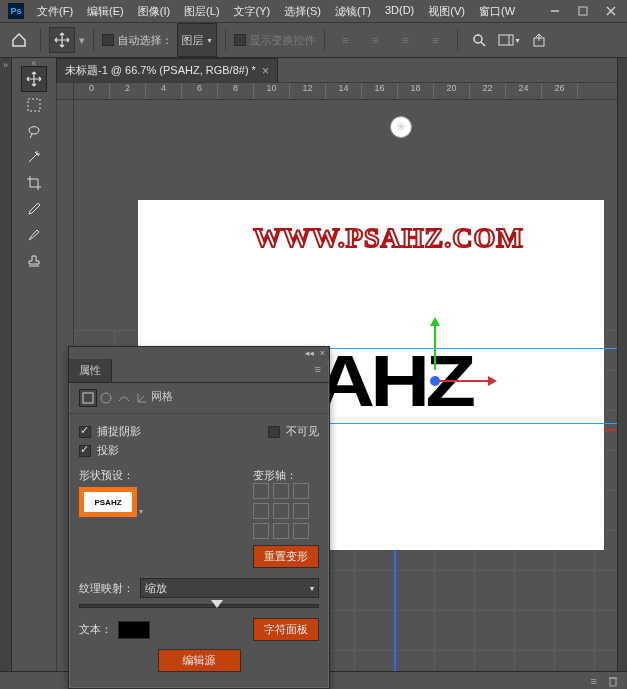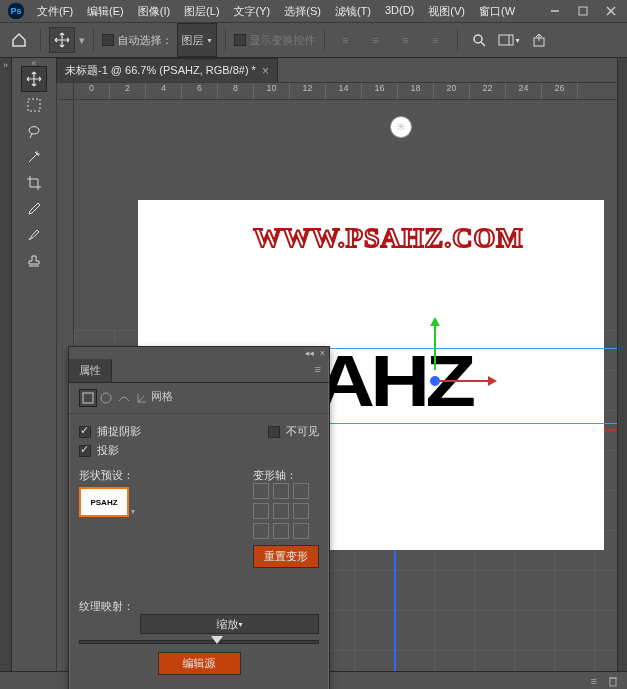--- a/index.html
+++ b/index.html
@@ -1,19 +1,19 @@
 <!DOCTYPE html>
 <html><head>
 <meta charset="utf-8">
 <style>
   * { margin:0; padding:0; box-sizing:border-box; font-family:"Microsoft YaHei",Arial,sans-serif; }
   body { width:627px; height:689px; background:#535353; overflow:hidden; font-size:11px; color:#ccc; }
   
   .titlebar { height:22px; background:#535353; display:flex; align-items:center; padding:0 2px 0 8px; }
-  .ps-logo { width:16px; height:16px; background:#001e36; border-radius:7px; display:flex; align-items:center; justify-content:center; color:#31a8ff; font-weight:bold; font-size:9px; }
+  .ps-logo { width:16px; height:16px; background:#001e36; border-radius:1px; display:flex; align-items:center; justify-content:center; color:#31a8ff; font-weight:bold; font-size:9px; }
   .menu { display:flex; gap:0; margin-left:6px; }
   .menu span { padding:3px 7px; color:#e8e8e8; cursor:default; }
   .winbtns { margin-left:auto; display:flex; }
   .winbtn { width:28px; height:20px; display:flex; align-items:center; justify-content:center; color:#ccc; }
   
   .optbar { height:36px; background:#535353; border-top:1px solid #383838; border-bottom:1px solid #2a2a2a; display:flex; align-items:center; padding:0 6px; gap:4px; }
   .icon-btn { width:26px; height:26px; border:1px solid transparent; display:flex; align-items:center; justify-content:center; color:#ddd; cursor:pointer; }
   .icon-btn.active { border-color:#333; background:#454545; }
   .sep { width:1px; height:22px; background:#3d3d3d; margin:0 4px; }
   .chk { width:12px; height:12px; border:1px solid #2a2a2a; background:#3b3b3b; }
@@ -59,21 +59,21 @@
   .panel .pbar span{font-size:9px;color:#bbb;cursor:pointer;}
   .ptabs { display:flex; border-bottom:1px solid #2a2a2a; }
   .ptab { padding:4px 10px; background:#3f3f3f; border-right:1px solid #2a2a2a; font-size:11px;}
   .pmenu { margin-left:auto; padding:4px 8px; color:#aaa;}
   .picons { display:flex; padding:6px 10px; border-bottom:1px solid #454545; align-items:flex-start;}
   .picons .pic{width:18px;height:18px;display:flex;align-items:center;justify-content:center;color:#ccc;}
   .picons .pic.sel{border:1px solid #222;background:#454545;}
   .pbody { padding:6px 10px 12px; font-size:11px; color:#ddd;}
   .prow { display:flex; align-items:center; gap:6px; margin:4px 0;}
   .prow.pad { margin-top:10px;}
-  .preset { width:50px; height:30px; background:#fff; border:2px solid #f97316; margin:4px 0 22px; display:flex; align-items:center; justify-content:center; color:#000; font-size:8px; font-weight:bold;}
+  .preset { width:58px; height:30px; background:#fff; border:5px solid #f97316; margin:4px 0 22px; display:flex; align-items:center; justify-content:center; color:#000; font-size:8px; font-weight:bold;}
   .gridicons { display:flex; flex-wrap:wrap; width:60px; gap:4px;}
   .gi { width:16px; height:16px; border:1px solid #777;}
   .pbtn { padding:3px 10px; background:#c2410c; border:1px solid #2f2f2f; color:#e8e8e8; font-size:11px; cursor:pointer;}
   .pinput { height:20px; background:#404040; border:1px solid #2a2a2a; padding:0 4px; display:flex; align-items:center; min-width:50px;}
   .pinput.sel { background:#4a7fbf; color:#fff;}
   .slider { width:100%; height:4px; background:#3a3a3a; border:1px solid #2a2a2a; margin:6px 0 4px; position:relative;}
   .slider .thumb{position:absolute;top:-5px;left:55%;width:0;height:0;border:6px solid transparent;border-top:8px solid #ddd;}
   .swatch { width:32px; height:18px; background:#000; border:1px solid #2a2a2a;}
   
   .status { height:18px; background:#535353; border-top:1px solid #2a2a2a; display:flex; justify-content:flex-end; align-items:center; padding:0 8px; gap:10px; color:#aaa;}
@@ -327,30 +327,36 @@
               <div class="gi"></div>
                 <div class="gi"></div>
                 <div class="gi"></div>
             </div>
             <div class="pbtn" style="margin-top:6px;">重置变形</div>
           </div>
         </div>
 
         <div class="prow pad">
           <span>纹理映射：</span>
-          <div class="pinput" style="flex:1;justify-content:center;margin-top:36px;">
+          <div class="pinput" style="flex:1;justify-content:space-between;">
             <span>缩放</span>
             <span style="font-size:8px;">▾</span>
           </div>
         </div>
 
         <div class="slider">
             <div class="thumb"></div>
           </div>
 
+        <div class="prow pad">
+          <span>文本：</span>
+          <div class="swatch"></div>
+          <div style="flex:1"></div>
+          <div class="pbtn">字符面板</div>
+        </div>
         <div class="prow" style="justify-content:center;margin-top:8px;">
           <div class="pbtn" style="padding:3px 24px;">编辑源</div>
         </div>
       </div>
     </div>
   </div>
 
   <div class="rightstrip"></div>
 </div>
 

